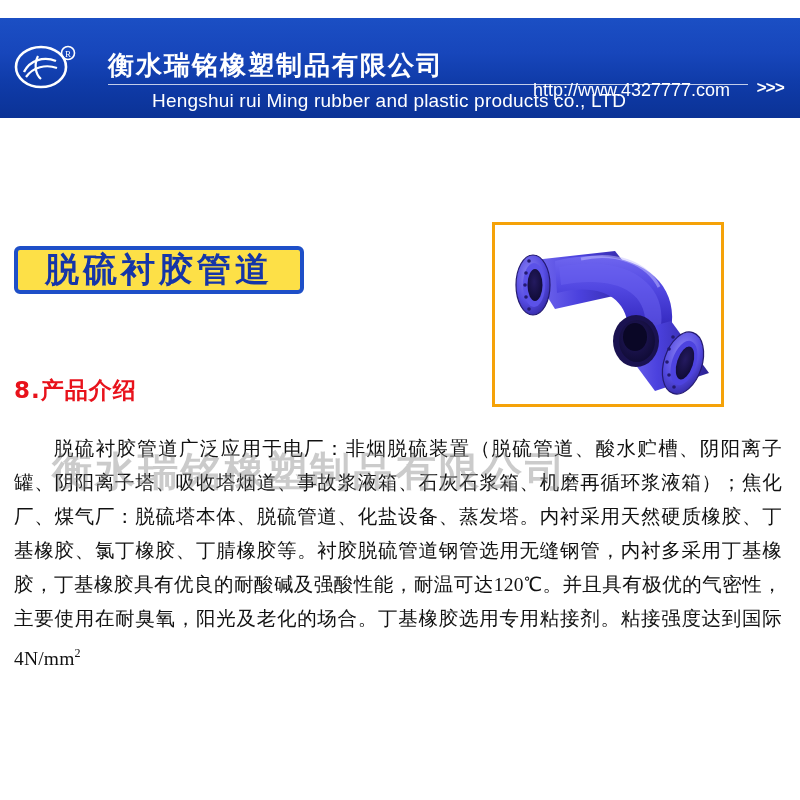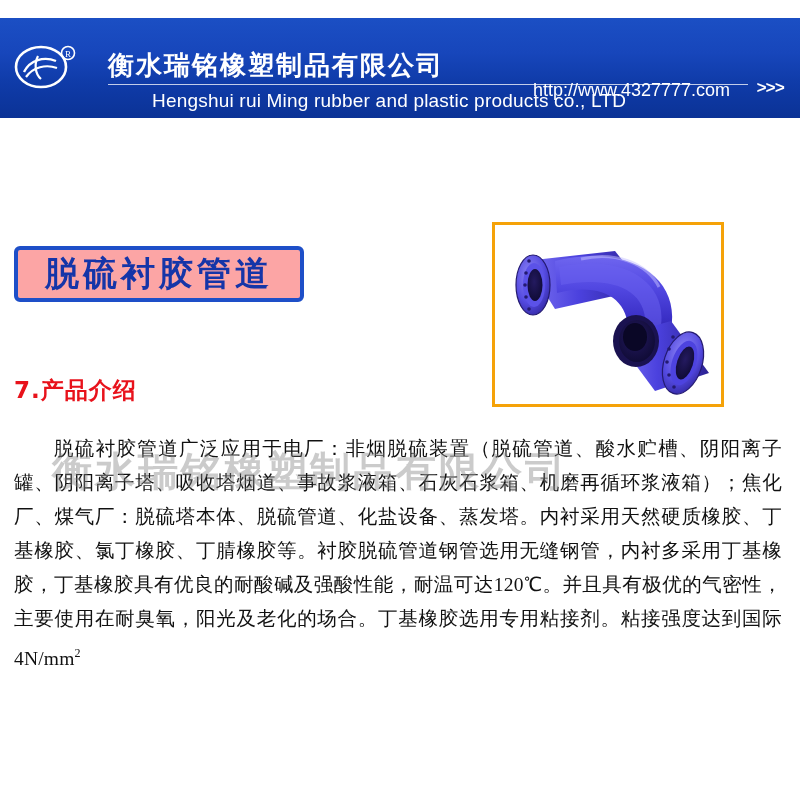--- a/index.html
+++ b/index.html
@@ -88,22 +88,22 @@
     font-family: "Liberation Mono", monospace;
     letter-spacing: -1px;
   }
 
   
   .title-plate {
     position: absolute;
     left: 14px;
     top: 246px;
     width: 290px;
-    height: 56px;
-    background: #fca5a5;
+    height: 48px;
+    background: #fde047;
     border: 4px solid #1e4fc8;
     border-radius: 6px;
     box-sizing: border-box;
     display: flex;
     align-items: center;
     justify-content: center;
   }
   .title-plate span {
     color: #1535a8;
     font-size: 34px;
@@ -262,19 +262,19 @@
         <circle cx="174" cy="124" r="1.8"></circle>
       <circle cx="172" cy="137" r="1.8"></circle>
         <circle cx="174" cy="150" r="1.8"></circle>
       <circle cx="179" cy="162" r="1.8"></circle>
     </g>
 
     <path d="M86 34 C120 26, 152 38, 164 62" fill="none" stroke="#c6c2ff" stroke-width="3" opacity="0.5"></path>
   </svg>
 </div>
 
-<div class="section-heading">7.产品介绍</div>
+<div class="section-heading">8.产品介绍</div>
 
 <div class="body-text">
   <span>脱硫衬胶管道广泛应用于电厂：非烟脱硫装置（脱硫管道、酸水贮槽、阴阳离子罐、阴阳离子塔、吸收塔烟道、事故浆液箱、石灰石浆箱、机磨再循环浆液箱）；焦化厂、煤气厂：脱硫塔本体、脱硫管道、化盐设备、蒸发塔。内衬采用天然硬质橡胶、丁基橡胶、氯丁橡胶、丁腈橡胶等。衬胶脱硫管道钢管选用无缝钢管，内衬多采用丁基橡胶，丁基橡胶具有优良的耐酸碱及强酸性能，耐温可达120℃。并且具有极优的气密性，主要使用在耐臭氧，阳光及老化的场合。丁基橡胶选用专用粘接剂。粘接强度达到国际4</span><span>N/mm</span><sup>2</sup>
 </div>
 
 <div class="watermark">衡水瑞铭橡塑制品有限公司</div>
 
 </body></html>

